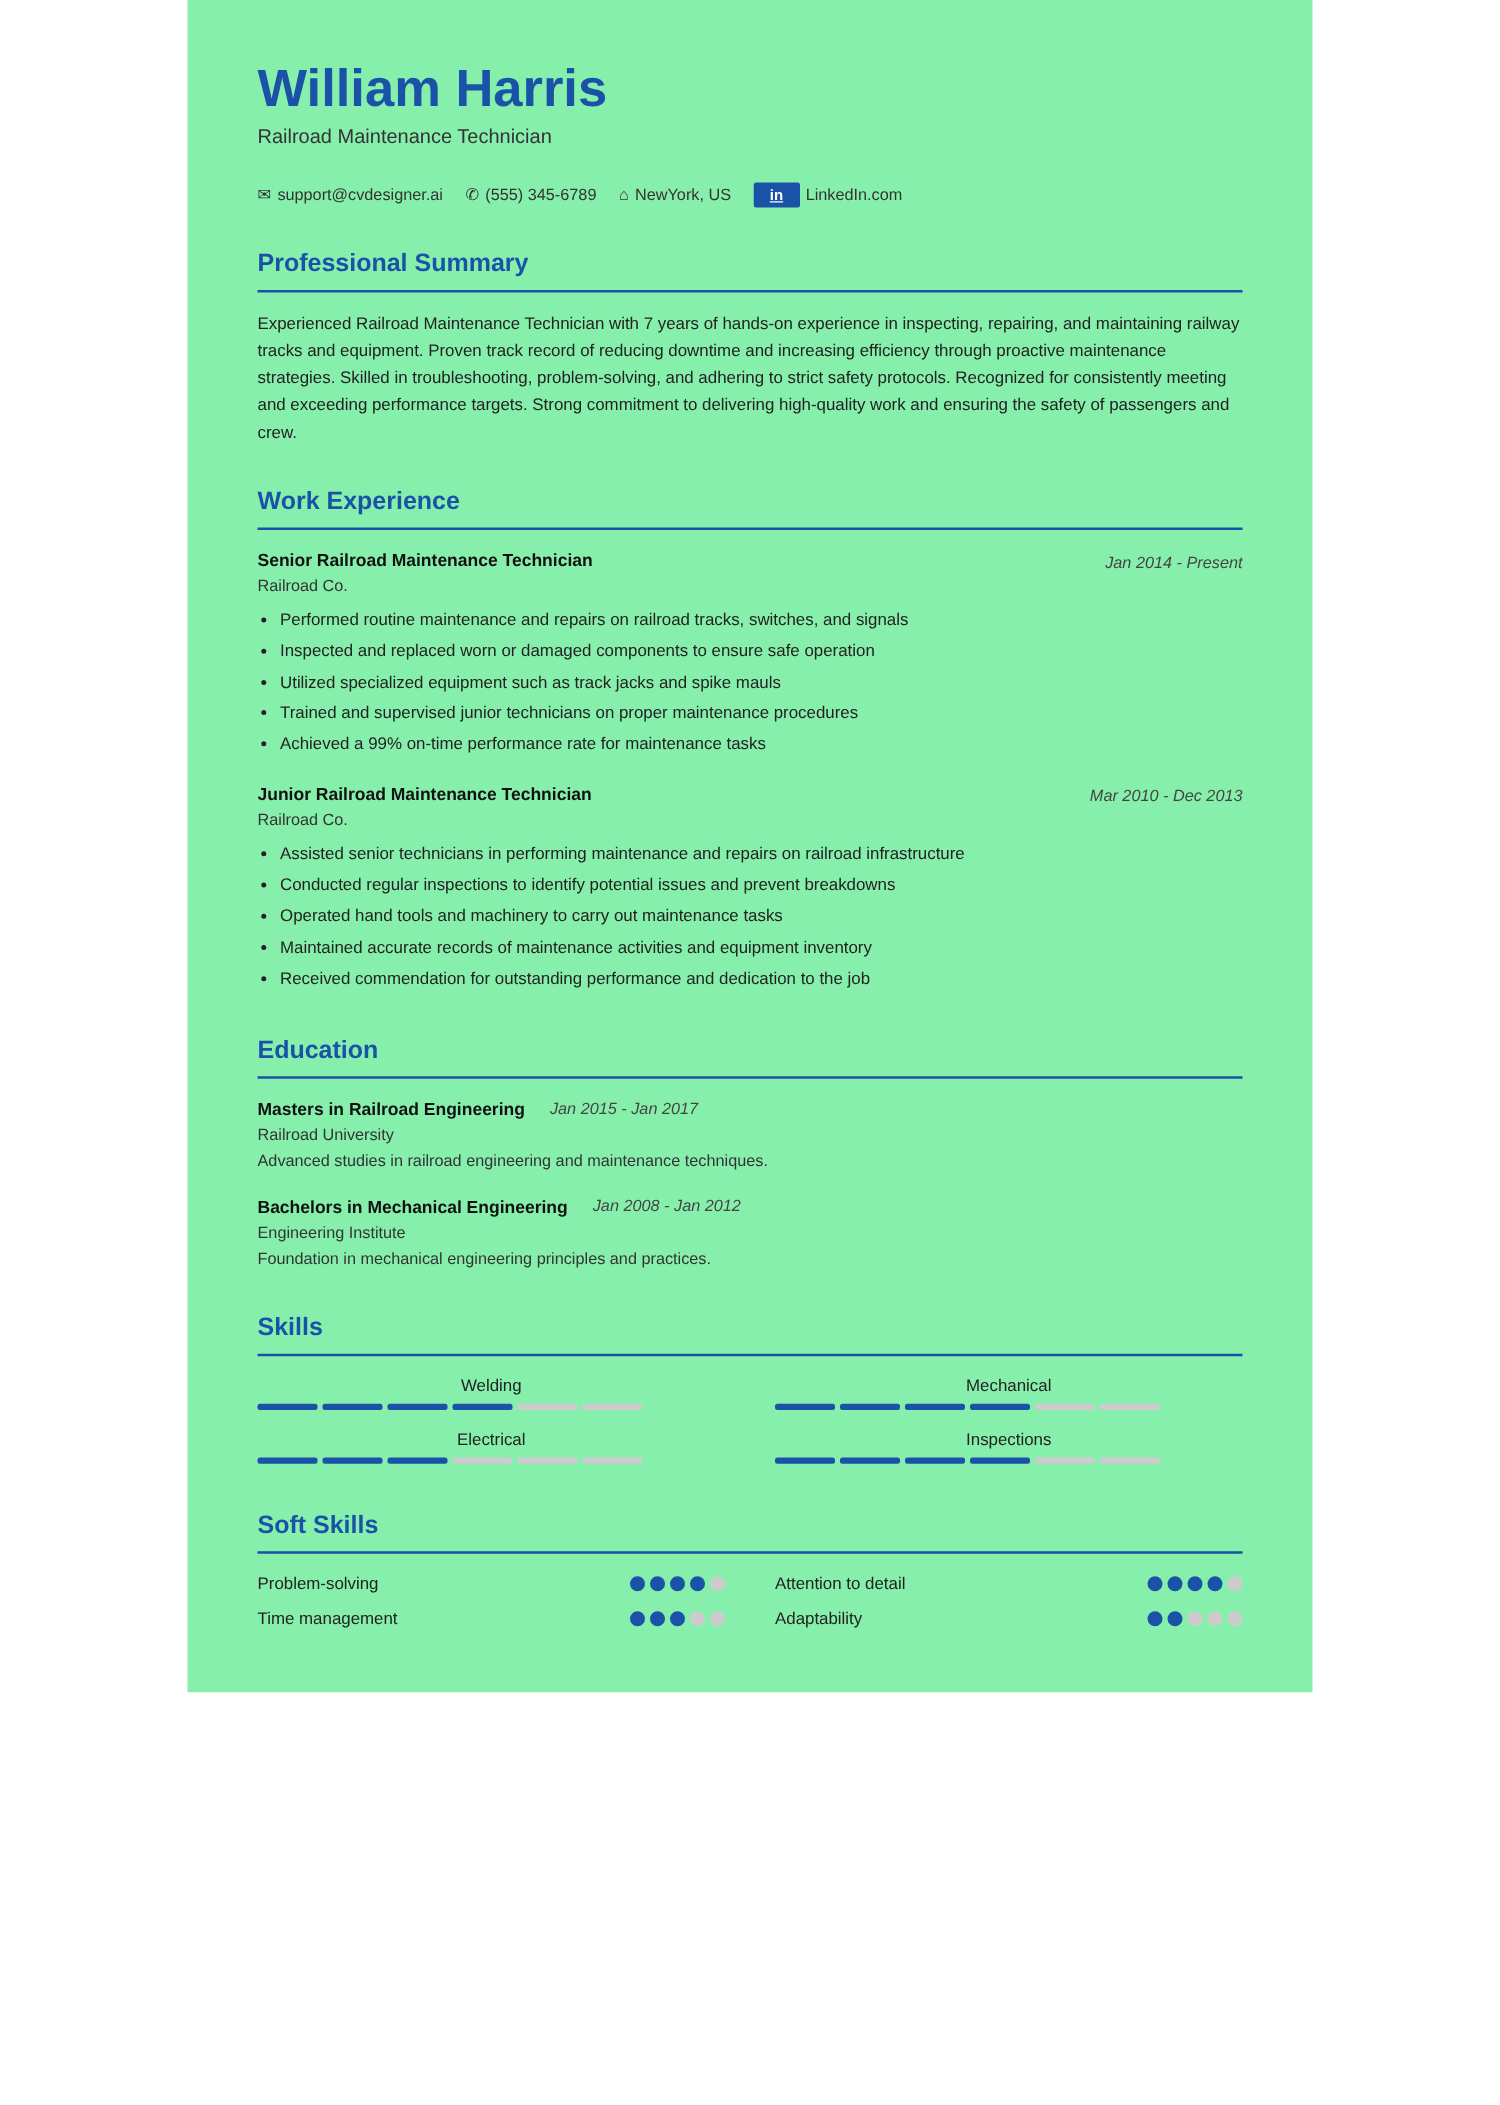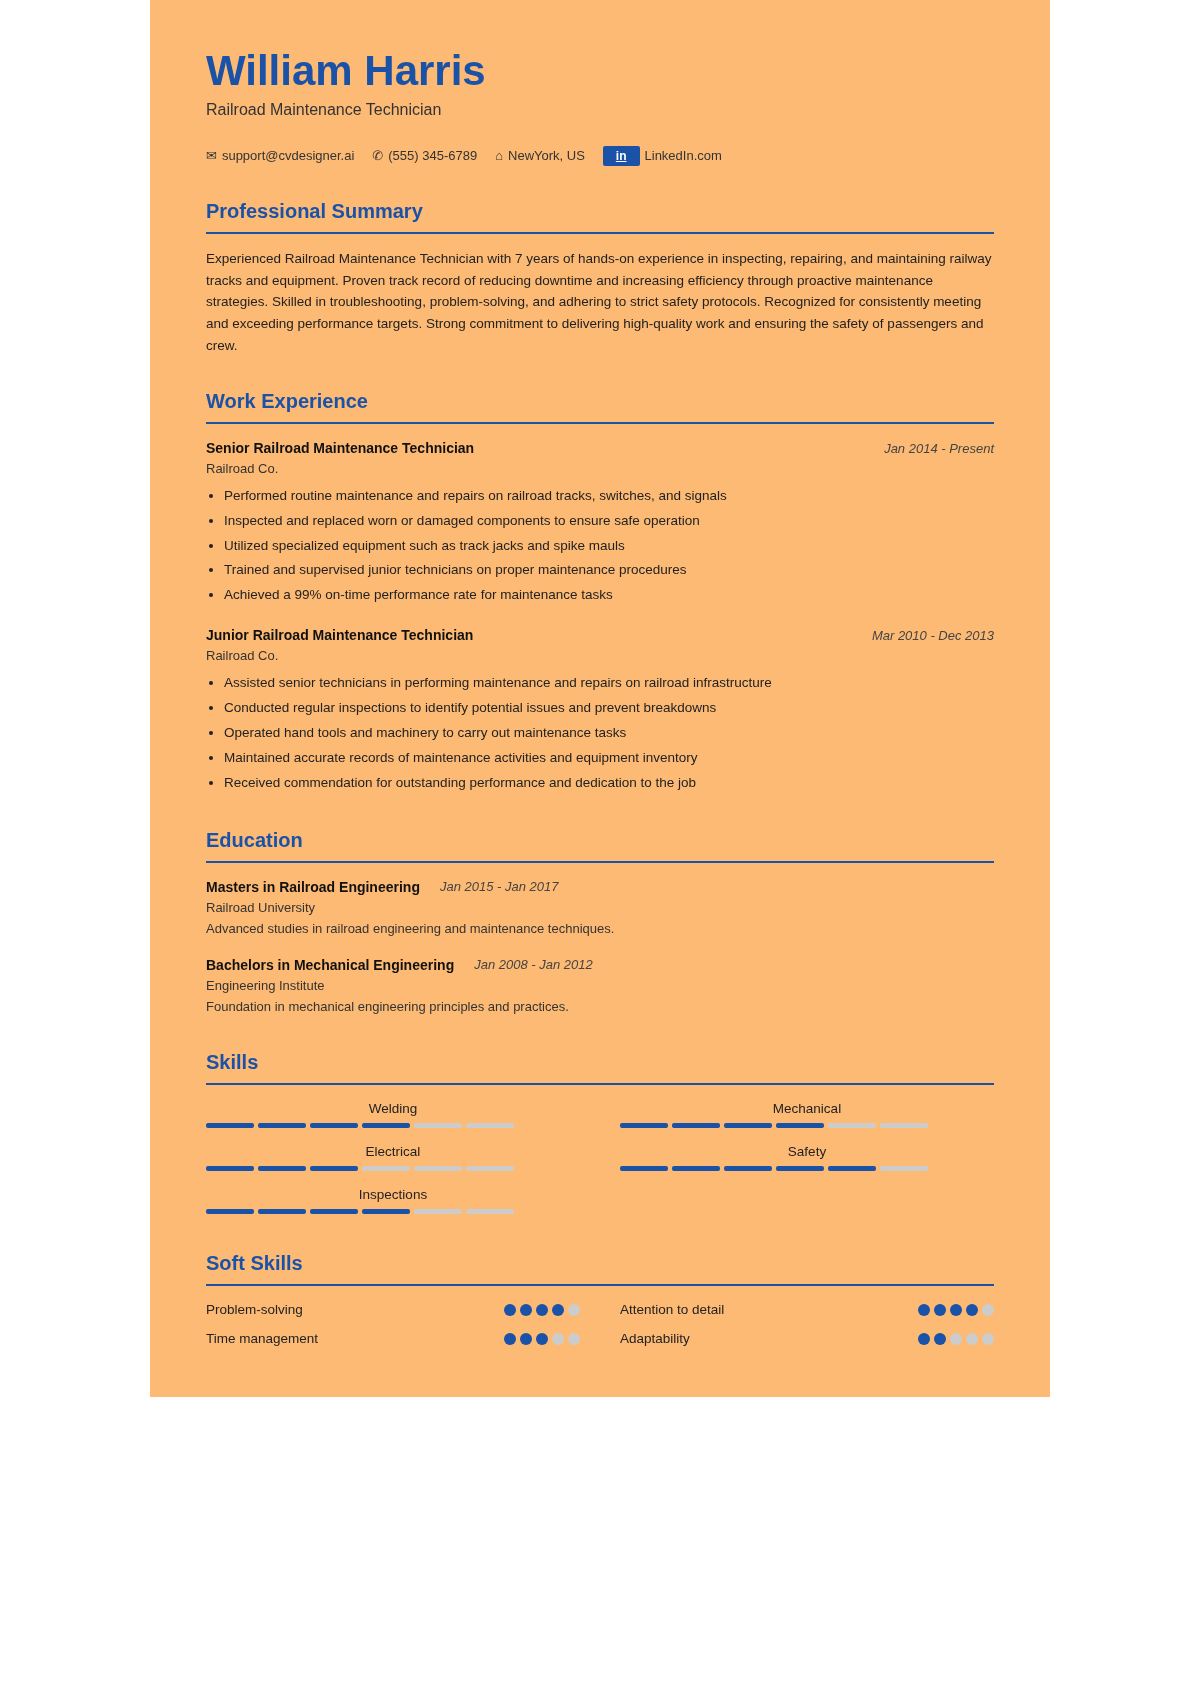--- a/index.html
+++ b/index.html
@@ -7,21 +7,21 @@
       font-family: Arial, Helvetica, sans-serif;
       background: #fff;
       color: #222;
       font-size: 14px;
       line-height: 1.5;
     }
     .resume {
       max-width: 900px;
       margin: 0 auto;
       padding: 48px 56px 48px 56px;
-      background: #fdba74;
+      background: #86efac;
     }
     .header-name {
       font-size: 42px;
       font-weight: bold;
       color: #1a52a8;
       line-height: 1.1;
       margin-bottom: 4px;
     }
     .header-title {
       font-size: 16px;
@@ -61,21 +61,21 @@
       color: #222;
       line-height: 1.6;
     }
     .job-block {
       margin-bottom: 18px;
       position: relative;
     }
     .job-header {
       display: flex;
       justify-content: space-between;
-      align-items: center;
+      align-items: flex-end;
     }
     .job-title {
       font-weight: bold;
       font-size: 14px;
       color: #111;
     }
     .job-date {
       font-style: italic;
       font-size: 13px;
       color: #444;
@@ -312,31 +312,20 @@
           <div class="skill-bar-container">
             <div class="skill-segment seg-filled"></div>
             <div class="skill-segment seg-filled"></div>
             <div class="skill-segment seg-filled"></div>
             <div class="skill-segment seg-empty"></div>
             <div class="skill-segment seg-empty"></div>
             <div class="skill-segment seg-empty"></div>
           </div>
         </div>
         <div class="skill-item">
-          <div class="skill-name">Safety</div>
-          <div class="skill-bar-container">
-            <div class="skill-segment seg-filled"></div>
-            <div class="skill-segment seg-filled"></div>
-            <div class="skill-segment seg-filled"></div>
-            <div class="skill-segment seg-filled"></div>
-            <div class="skill-segment seg-filled"></div>
-            <div class="skill-segment seg-empty"></div>
-          </div>
-        </div>
-        <div class="skill-item">
           <div class="skill-name">Inspections</div>
           <div class="skill-bar-container">
             <div class="skill-segment seg-filled"></div>
             <div class="skill-segment seg-filled"></div>
             <div class="skill-segment seg-filled"></div>
             <div class="skill-segment seg-filled"></div>
             <div class="skill-segment seg-empty"></div>
             <div class="skill-segment seg-empty"></div>
           </div>
         </div>

